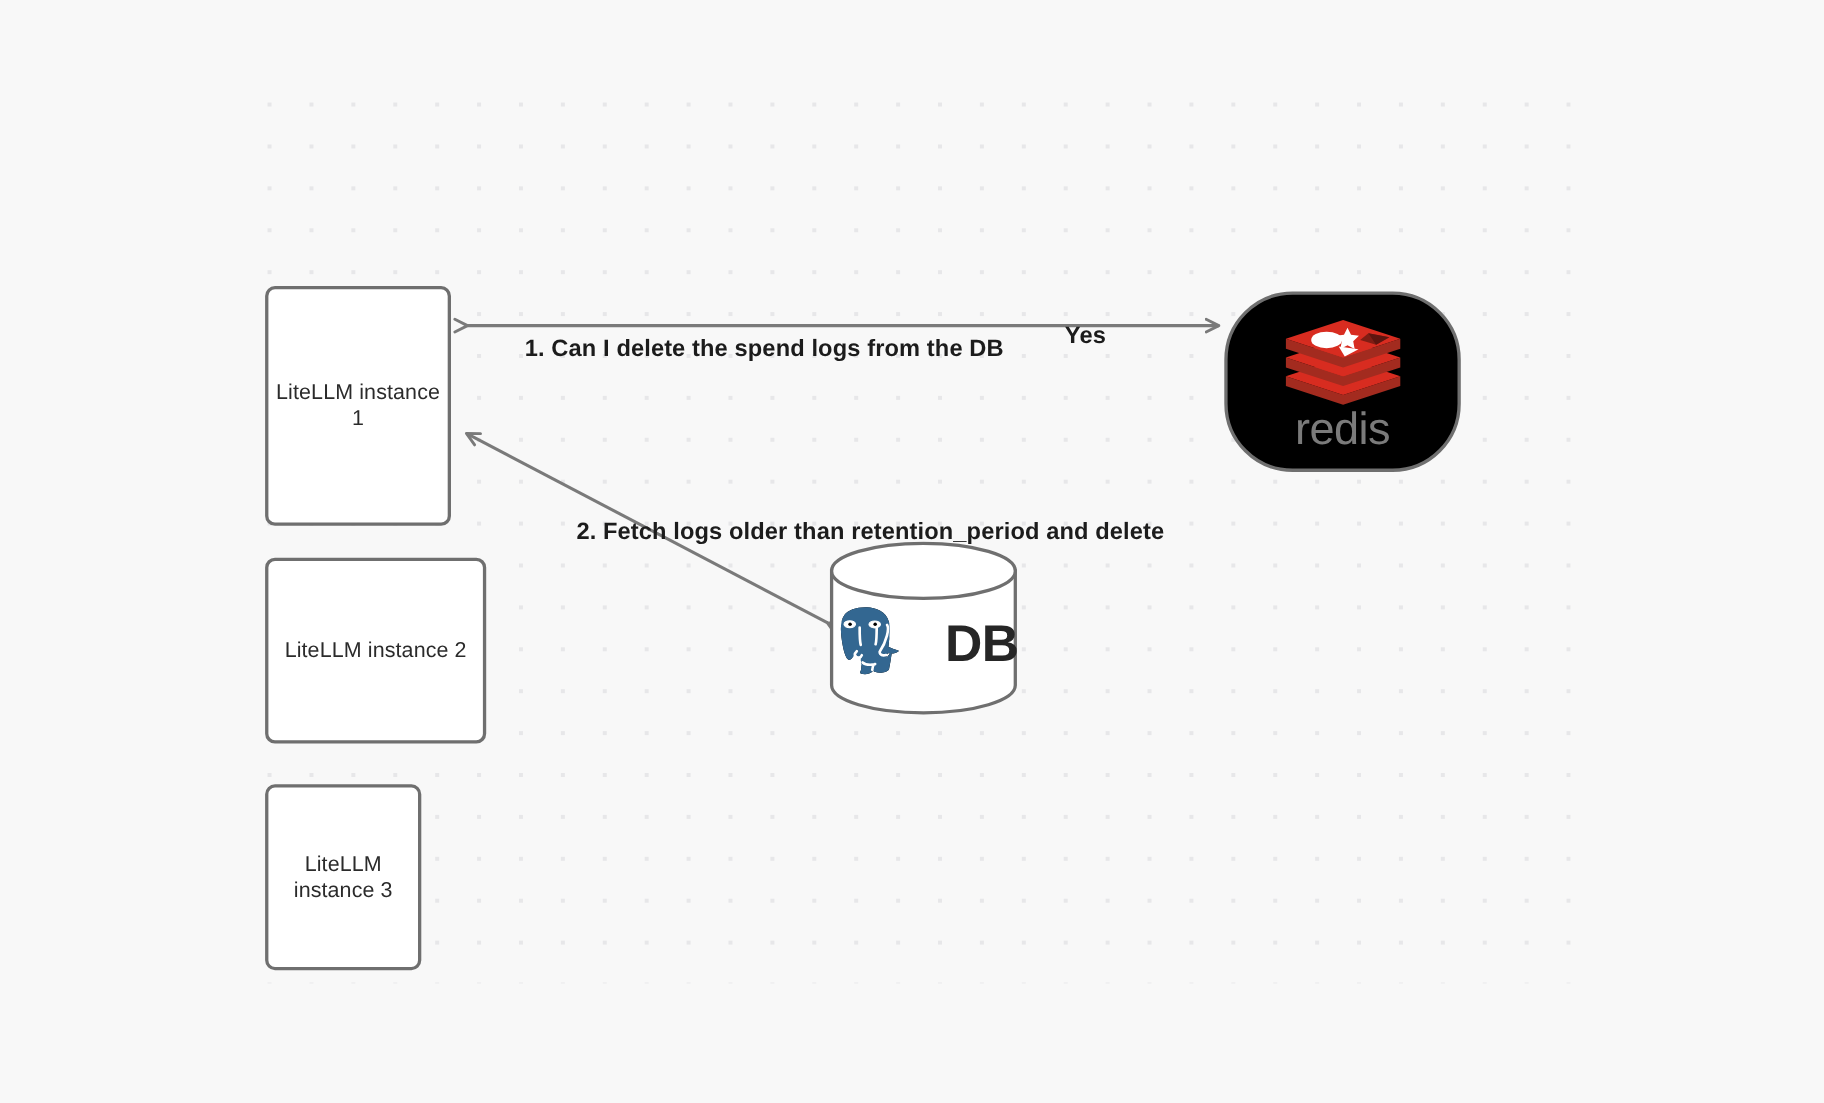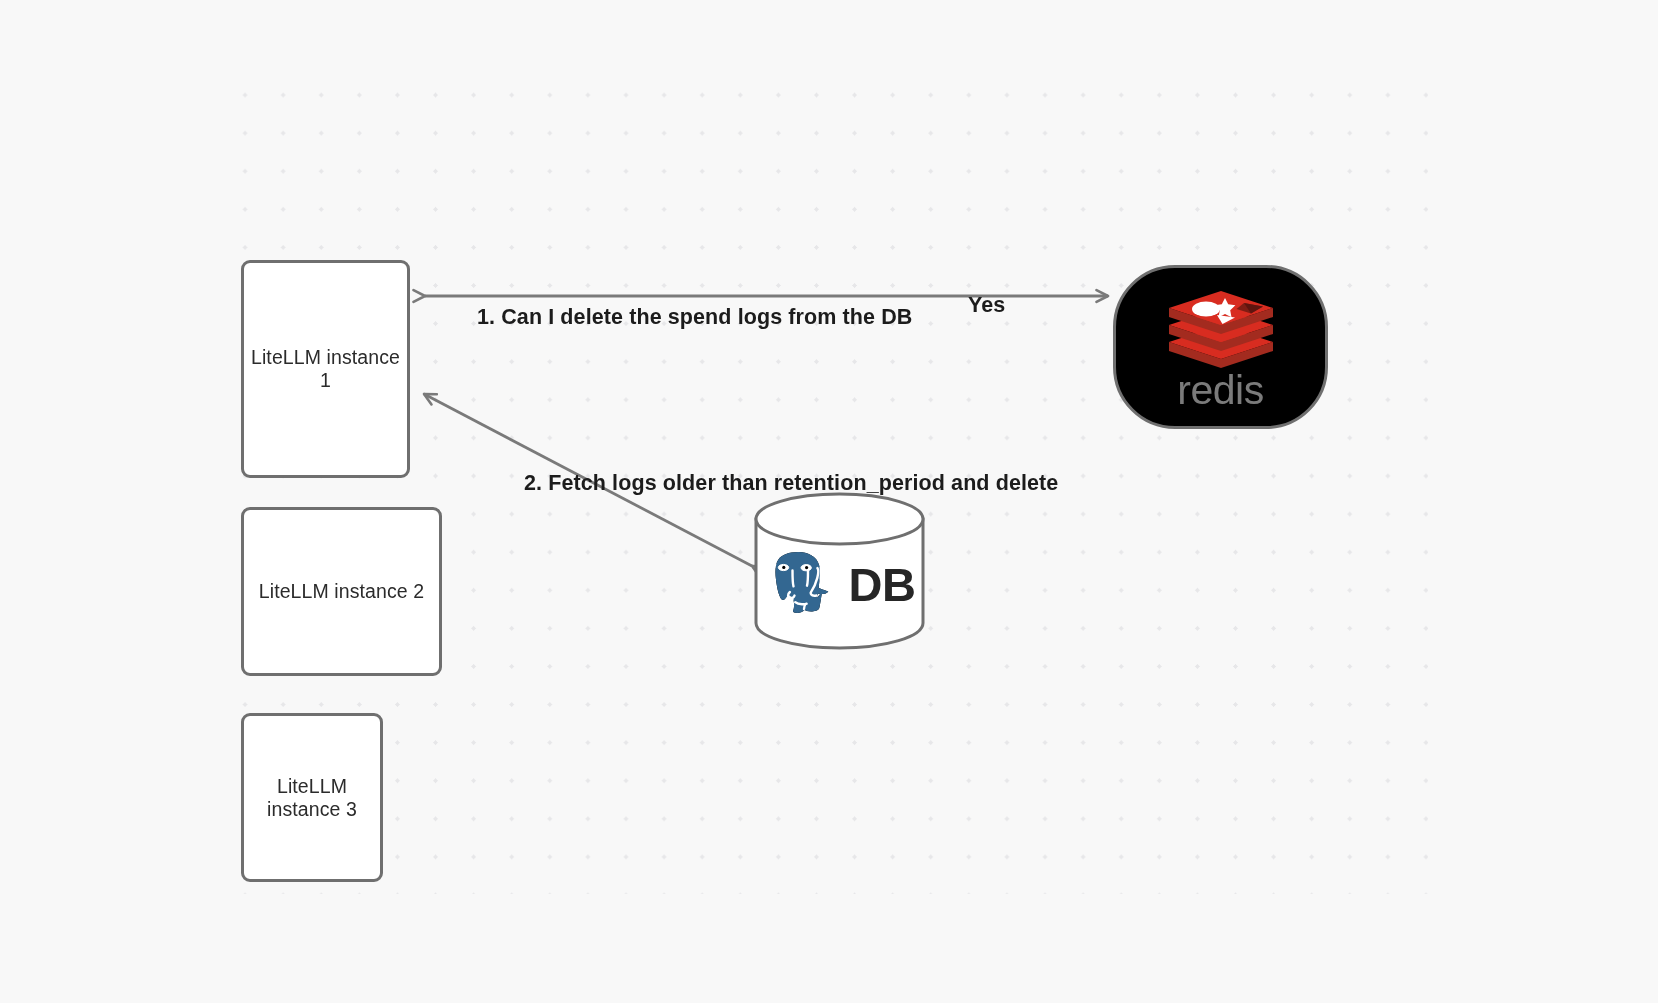--- a/index.html
+++ b/index.html
@@ -63,21 +63,21 @@
     font-family:"Liberation Sans", sans-serif;
   }
 
   
   #n-db{
     position:absolute;
     left:753px;top:492px;width:173px;height:158px;
   }
   #db-inner{
     position:absolute;left:0;top:0;width:100%;height:100%;
-    display:flex;align-items:center;justify-content:center;
+    display:flex;align-items:center;justify-content:space-between;
     gap:15px;padding-top:26px;box-sizing:border-box;
   }
   #pg-logo{width:70px;height:74px;}
   #db-text{
     font-size:47px;font-weight:700;color:#262626;
     letter-spacing:-0.5px;line-height:1;
     font-family:"Liberation Sans", sans-serif;
   }
 
   .edge-label{

